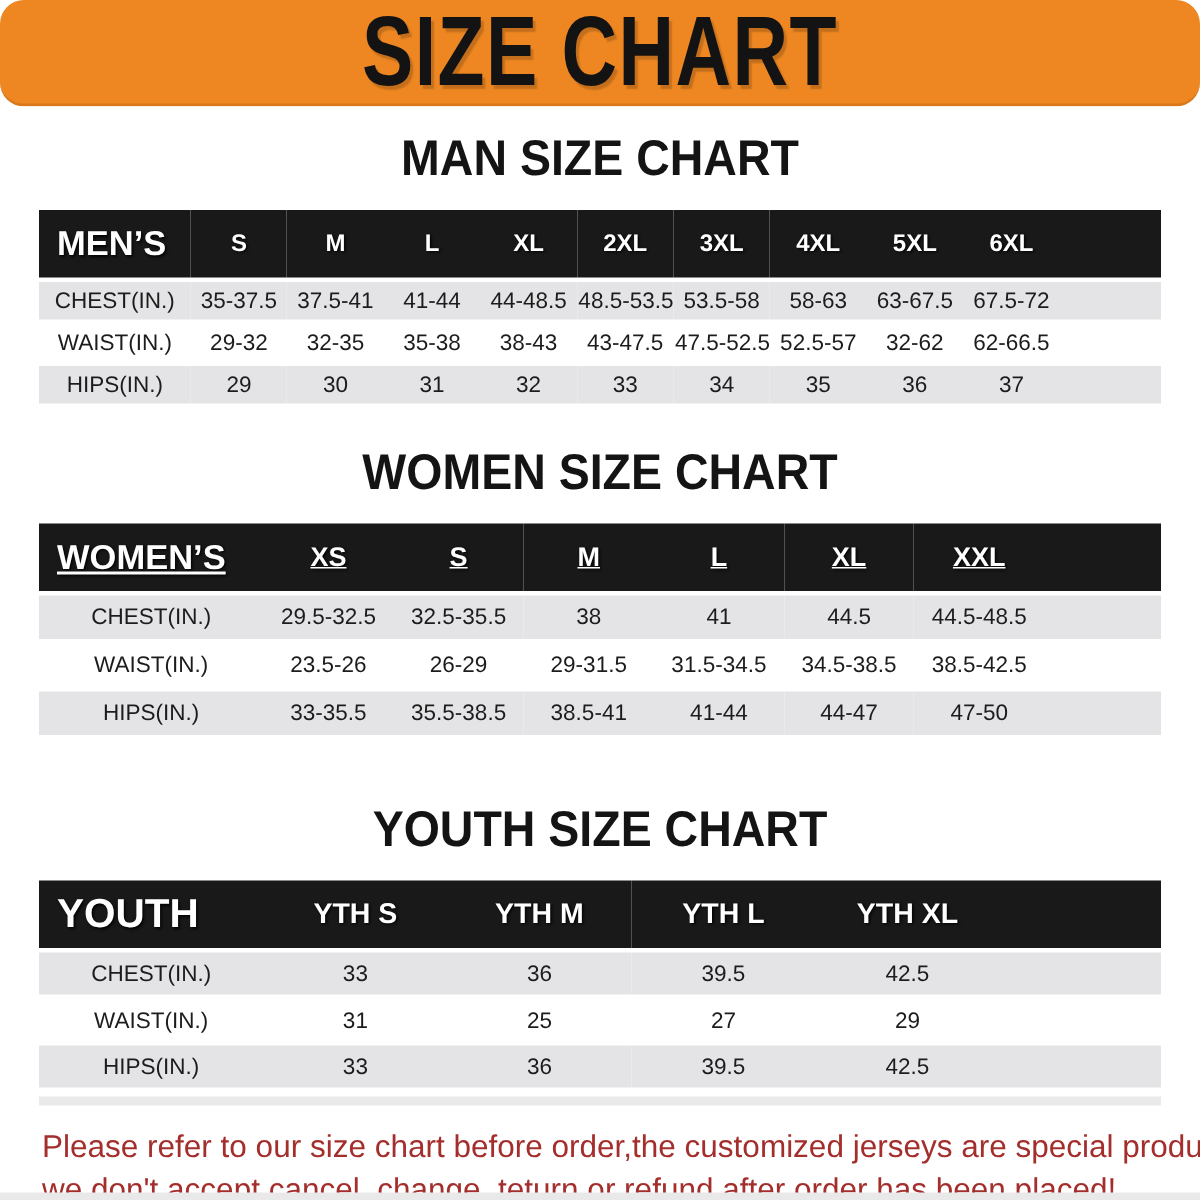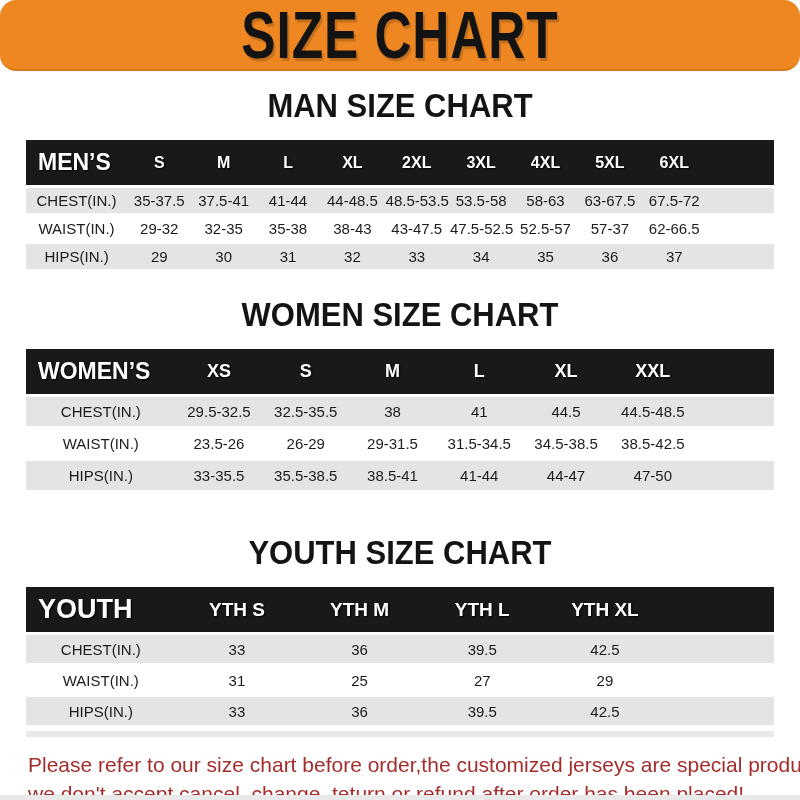--- a/index.html
+++ b/index.html
@@ -64,21 +64,21 @@
   .t-men col.col-data   { width: 8.6%; }
   .t-men col.col-filler { width: 9%; }
   .t-men thead th { height: 45px; font-size: 16px; }
   .t-men thead th.label-cell { font-size: 23px; }
   .t-men tbody td { height: 25px; }
 
   
   .t-women col.col-label  { width: 20%; }
   .t-women col.col-data   { width: 11.6%; }
   .t-women col.col-filler { width: 10.4%; }
-  .t-women thead th { height: 45px; font-size: 18px; }
+  .t-women thead th { height: 45px; font-size: 18px; text-decoration: underline; }
   .t-women thead th.label-cell { font-size: 23px; }
   .t-women tbody td { height: 29px; }
 
   
   .t-youth col.col-label  { width: 20%; }
   .t-youth col.col-data   { width: 16.4%; }
   .t-youth col.col-filler { width: 14.4%; }
   .t-youth thead th { height: 45px; font-size: 19px; }
   .t-youth thead th.label-cell { font-size: 27px; }
   .t-youth tbody td { height: 28px; }
@@ -157,21 +157,21 @@
         </tr>
         <tr>
           <td>WAIST(IN.)</td>
           <td>29-32</td>
           <td>32-35</td>
           <td>35-38</td>
           <td>38-43</td>
           <td>43-47.5</td>
           <td>47.5-52.5</td>
           <td>52.5-57</td>
-          <td>57-37</td>
+          <td>32-62</td>
           <td>62-66.5</td>
           <td></td>
         </tr>
         <tr>
           <td>HIPS(IN.)</td>
           <td>29</td>
           <td>30</td>
           <td>31</td>
           <td>32</td>
           <td>33</td>

